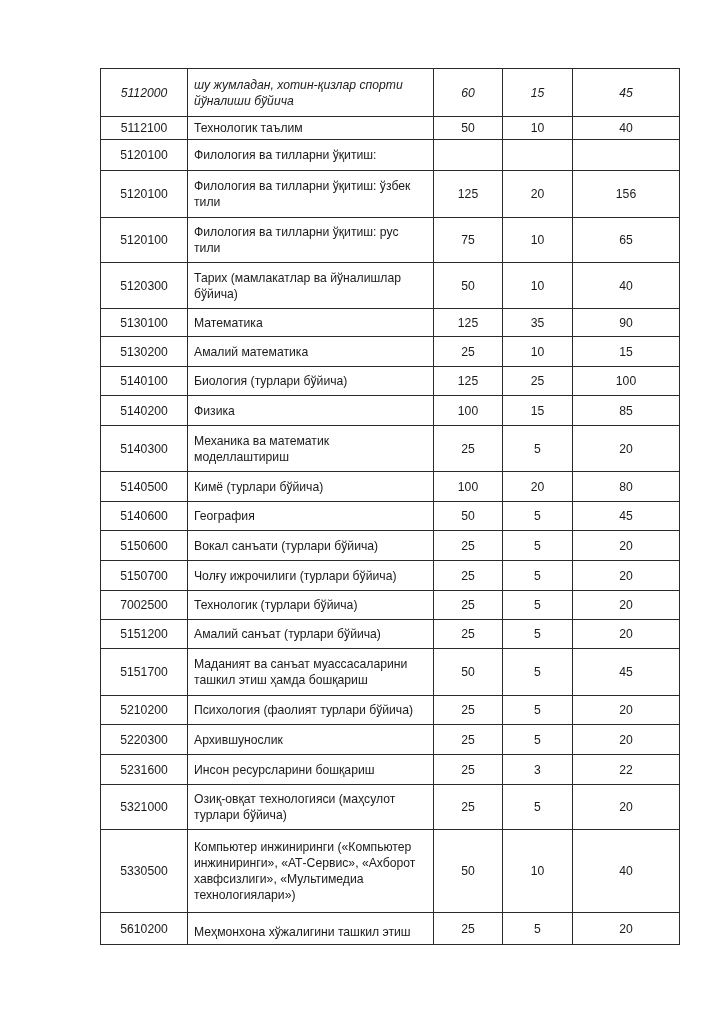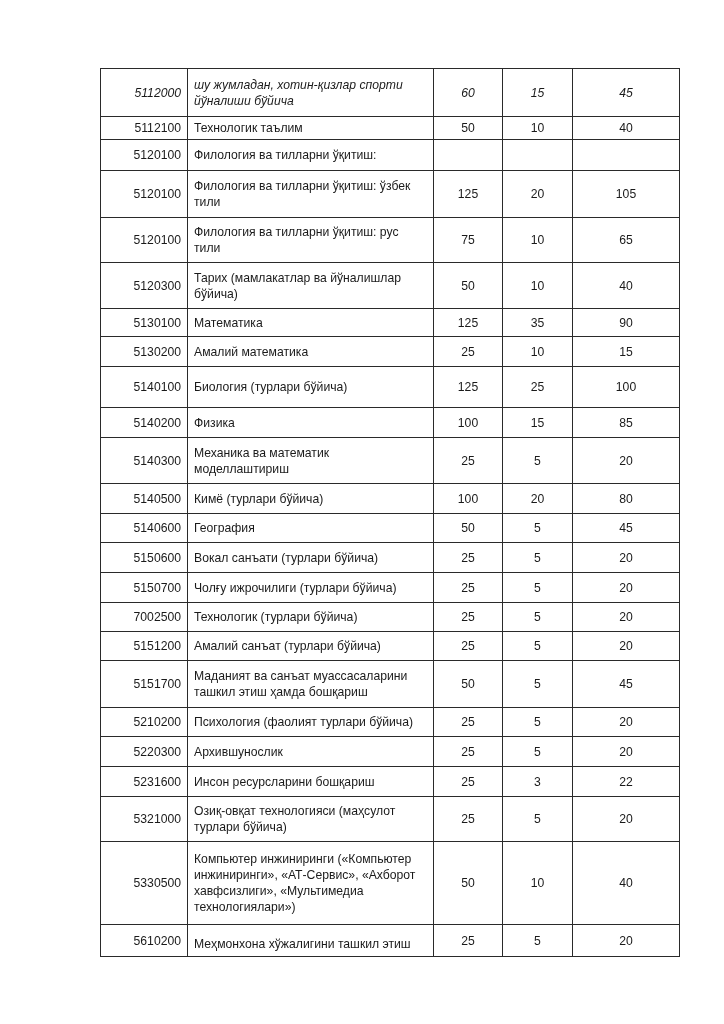--- a/index.html
+++ b/index.html
@@ -1,21 +1,21 @@
 <!DOCTYPE html>
 <html><head>
 <meta charset="utf-8">
 <style>
   html, body { margin: 0; padding: 0; background: #ffffff; }
   body { width: 724px; height: 1024px; position: relative; overflow: hidden;
          font-family: "Liberation Sans", "DejaVu Sans", sans-serif; color: #1a1a1a; }
   table.quota { position: absolute; left: 100px; top: 68px; width: 579px;
                 border-collapse: collapse; table-layout: fixed; font-size: 12.2px; }
   table.quota td { border: 1.3px solid #2a2a2a; padding: 0 6px; vertical-align: middle; line-height: 16px; }
-  td.code { text-align: right; }
+  td.code { text-align: center; }
   td.name { text-align: left; padding-left: 7px; }
   td.num { text-align: center; }
   tr.italic td { font-style: italic; }
   td.top-aligned { vertical-align: top; padding-top: 6px; margin-left: 23px; }
 </style>
 </head>
 <body>
 
 <table class="quota">
   <colgroup>
@@ -45,21 +45,21 @@
         <td class="name">Филология ва тилларни ўқитиш:</td>
         <td class="num"></td>
         <td class="num"></td>
         <td class="num"></td>
       </tr>
       <tr style="height: 47px;">
         <td class="code">5120100</td>
         <td class="name">Филология ва тилларни ўқитиш: ўзбек тили</td>
         <td class="num">125</td>
         <td class="num">20</td>
-        <td class="num">105</td>
+        <td class="num">156</td>
       </tr>
       <tr style="height: 45px;">
         <td class="code">5120100</td>
         <td class="name">Филология ва тилларни ўқитиш: рус тили</td>
         <td class="num">75</td>
         <td class="num">10</td>
         <td class="num">65</td>
       </tr>
       <tr style="height: 46px;">
         <td class="code">5120300</td>
@@ -75,21 +75,21 @@
         <td class="num">35</td>
         <td class="num">90</td>
       </tr>
       <tr style="height: 30px;">
         <td class="code">5130200</td>
         <td class="name">Амалий математика</td>
         <td class="num">25</td>
         <td class="num">10</td>
         <td class="num">15</td>
       </tr>
-      <tr style="height: 41px;">
+      <tr style="height: 29px;">
         <td class="code">5140100</td>
         <td class="name">Биология (турлари бўйича)</td>
         <td class="num">125</td>
         <td class="num">25</td>
         <td class="num">100</td>
       </tr>
       <tr style="height: 30px;">
         <td class="code">5140200</td>
         <td class="name">Физика</td>
         <td class="num">100</td>

